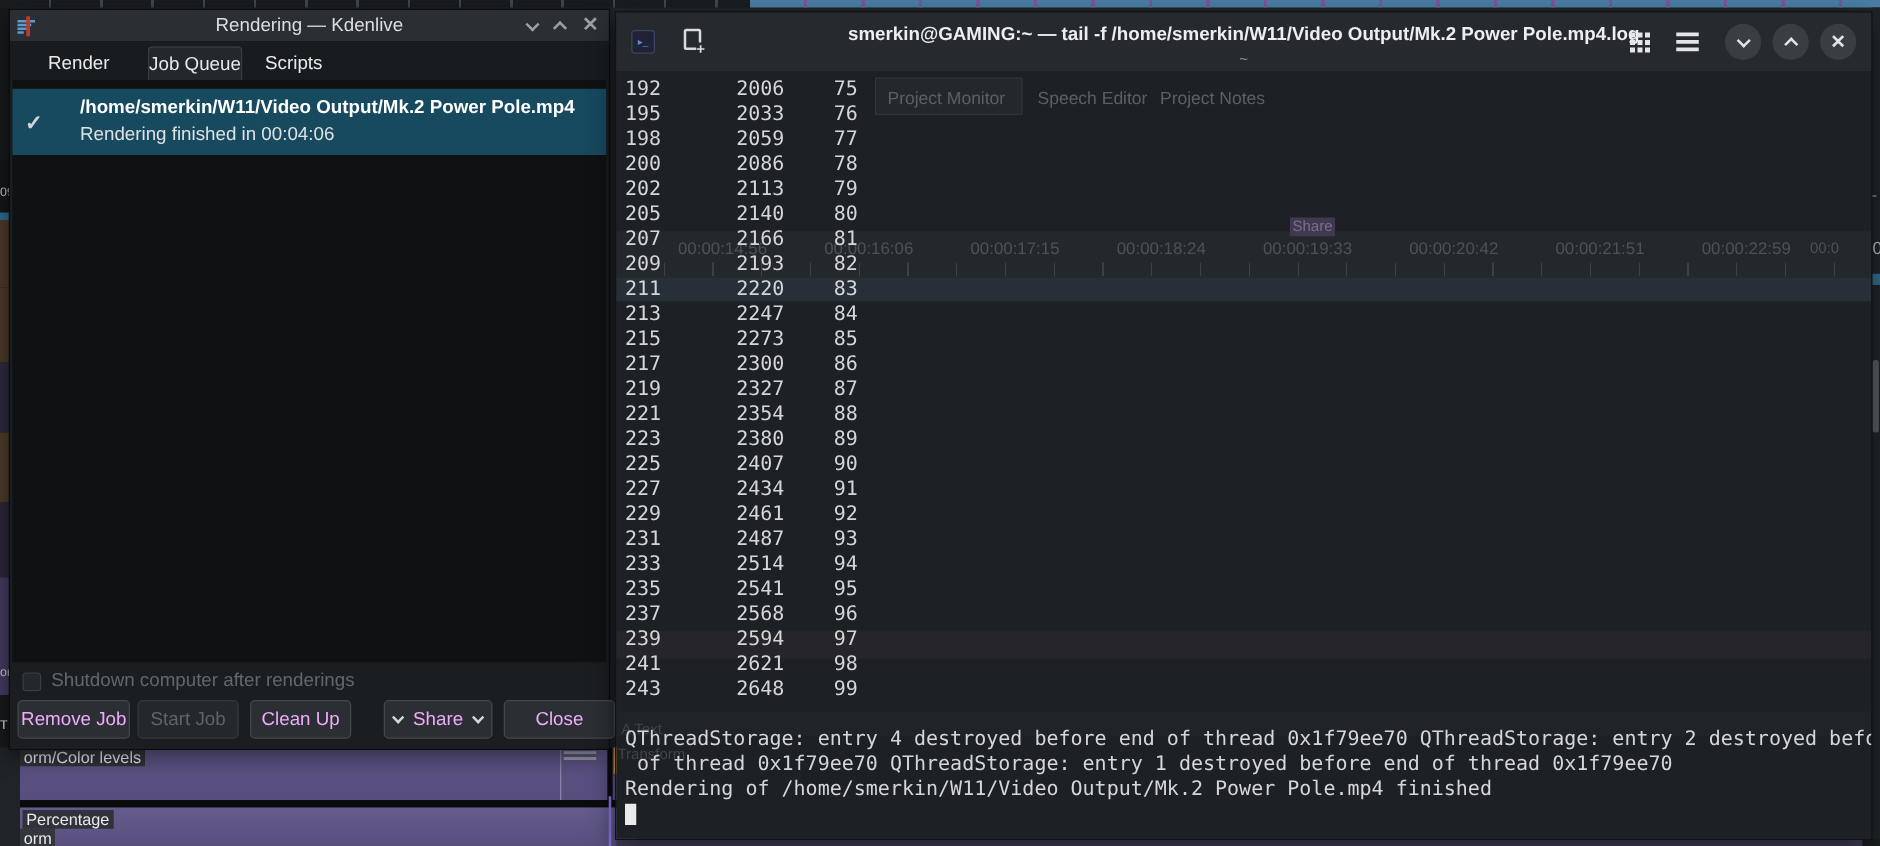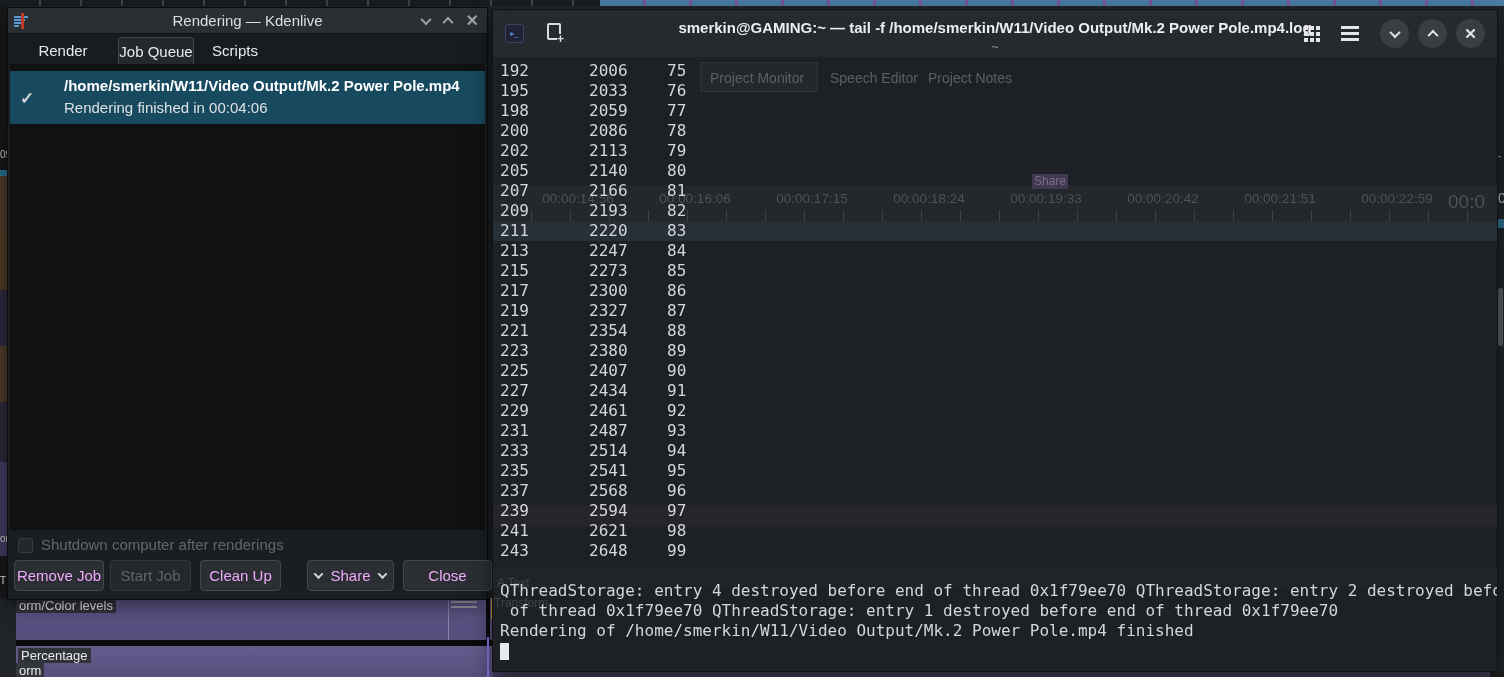--- a/index.html
+++ b/index.html
@@ -108,21 +108,21 @@
   .term-body { position:absolute; left:0; top:47px; width:1004px; height:614px; background:#1d2125; overflow:hidden; }
 
   
   .bleed { position:absolute; inset:0; z-index:1; }
   .bl-tab { position:absolute; top:13px; color:#5c6064; font-size:14px; white-space:nowrap; }
   .bl-tabbox { position:absolute; left:207px; top:5px; width:118px; height:30px; background:#24282c; border:1px solid #313539; }
   .bl-ruler { position:absolute; left:0; top:128px; width:100%; height:37px; background:#24272b; }
   .bl-ticks { position:absolute; left:0; top:153px; width:100%; height:11px;
     background:repeating-linear-gradient(90deg, transparent 0 38px, #3d4146 38px 39px); }
   .tc { position:absolute; top:134px; transform:translateX(-50%); color:#4e5257; font-size:13.5px; white-space:nowrap; }
-  .tc-partial { position:absolute; left:955px; top:134px; color:#4e5257; font-size:19px; }
+  .tc-partial { position:absolute; left:955px; top:134px; color:#4e5257; font-size:12px; }
   .bl-marker { position:absolute; left:539px; top:117px; background:#413852; color:#79708a;
     font-size:12px; line-height:15px; padding:0 2px; }
   .bl-blueband { position:absolute; left:0; top:165px; width:100%; height:19px; background:#273039; }
   .bl-warmband { position:absolute; left:0; top:448px; width:100%; height:22px; background:#26262a; }
   .bl-darkband { position:absolute; left:0; top:512px; width:100%; height:20px; background:#202327; }
   .bl-faint { position:absolute; color:#41464c; font-size:12px; white-space:nowrap; }
 
   
   .log { position:absolute; left:7px; top:4px; z-index:2; font-family:"DejaVu Sans Mono", monospace;
     font-size:16px; line-height:20px; color:#d5d6d7; }

